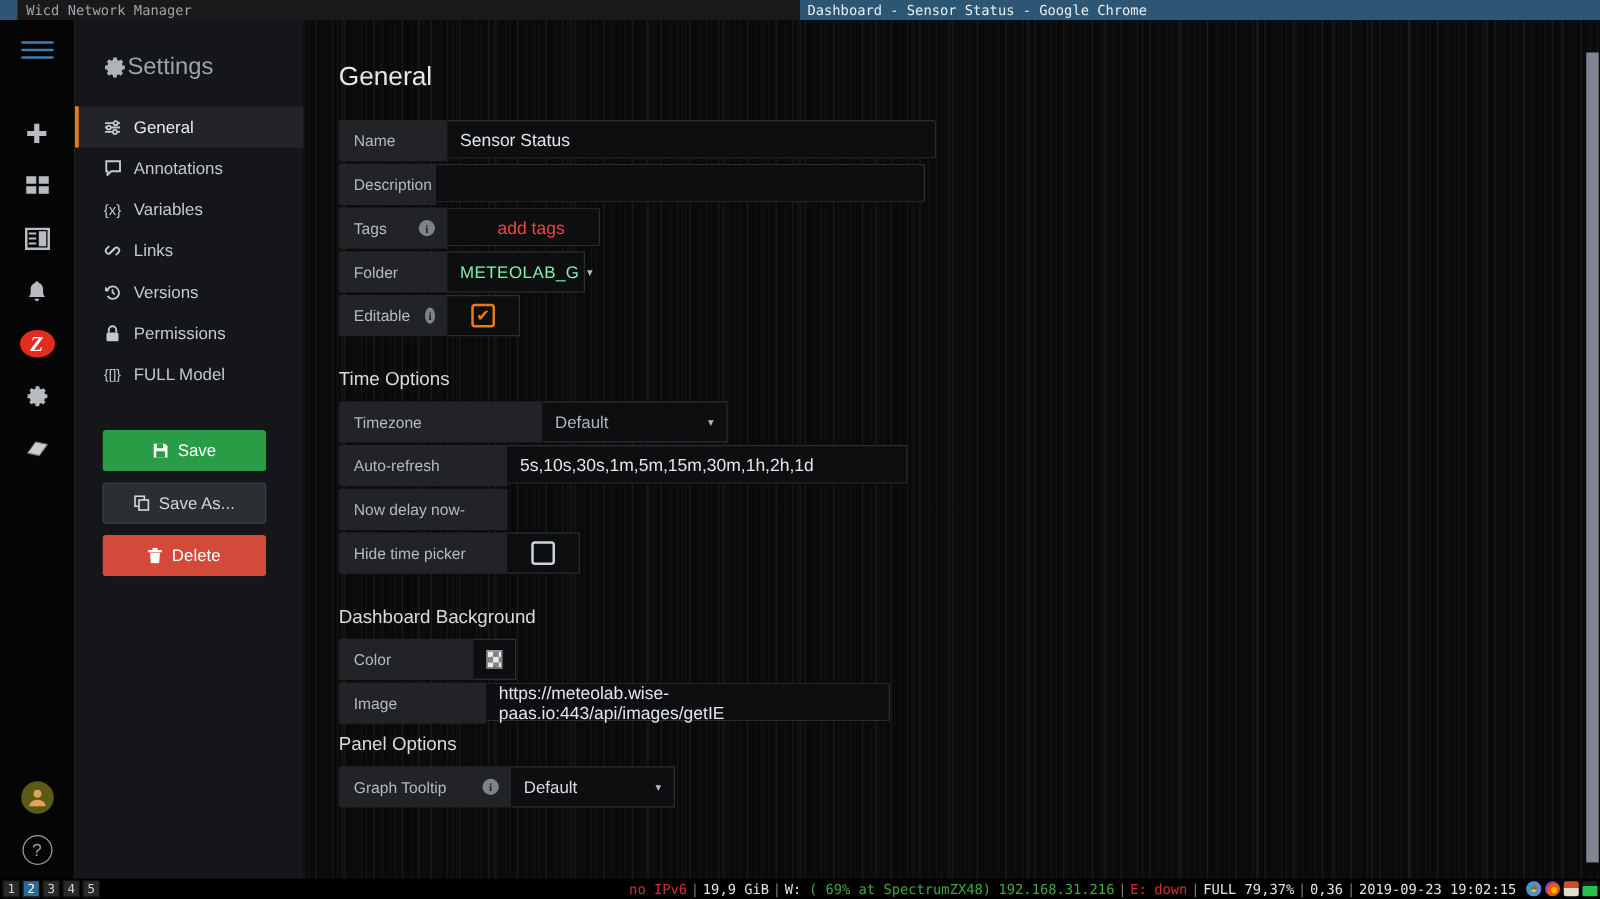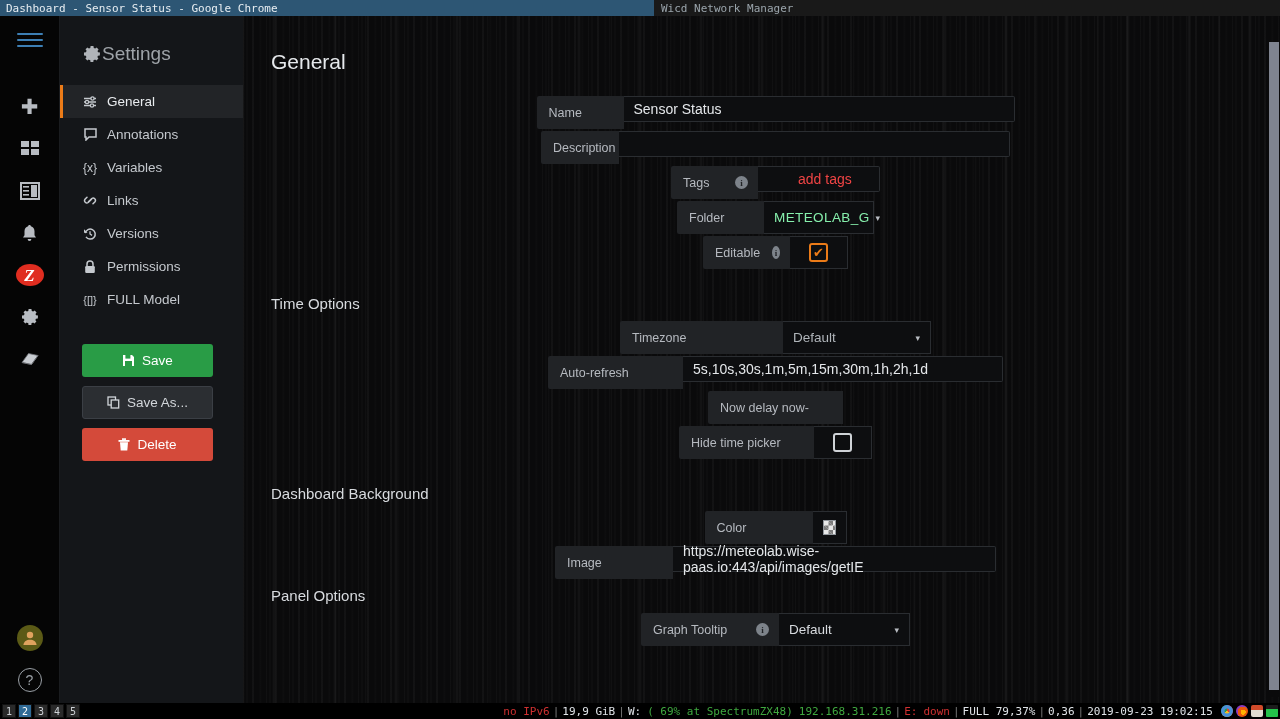--- a/index.html
+++ b/index.html
@@ -116,31 +116,31 @@
       repeating-linear-gradient(90deg,
         rgba(255,255,255,0.03) 0px, rgba(0,0,0,0) 2px,
         rgba(0,0,0,0) 29px, rgba(255,255,255,0.05) 31px,
         rgba(0,0,0,0) 33px, rgba(0,0,0,0) 61px),
       #0a0a0b;
   }
   #content-inner { padding: 34px 0 0 28px; }
   h1#page-title { font-size: 21px; font-weight: 400; color:#e6e9ec; margin-bottom: 22px;}
   h2.sec { font-size: 15px; font-weight: 400; color:#d8dbdf; margin: 26px 0 9px 0;}
 
-  .frow { display:flex; align-items:stretch; margin-bottom: 2px; justify-content: center; }
+  .frow { display:flex; align-items:stretch; margin-bottom: 2px; }
   .flabel {
     background:#212326; color:#b6bac0; font-size: 12.5px;
     display:flex; align-items:center; justify-content:space-between;
     padding: 0 10px 0 12px; height: 33px;
     border-radius: 2px 0 0 2px;
   }
   .finput {
     background:#0d0e10; border: 1px solid #2a2d31; border-left:none;
     color:#e4e7ea; font-size: 14px;
-    display:flex; align-items:center; padding: 0 10px; height:26px;
+    display:flex; align-items:center; padding: 0 10px; height:31px;
     border-radius: 0 2px 2px 0;
   }
   .finput.ph { color:#ef4444;padding-left:40px; }
   .fbox {
     background:#0d0e10; border:1px solid #2a2d31; border-left:none;
     display:flex; align-items:center; padding: 0 10px; height:33px;
   }
   .infoi {
     width:13px; height:13px; border-radius:50%;
     background:#7d838a; color:#212326;
@@ -189,26 +189,26 @@
   #statusline { margin-left:auto; display:flex; align-items:center; gap:0; padding-right:2px; white-space:nowrap;}
   .st { padding: 0 3px; }
   .sep { color:#777; }
   .tray { display:flex; align-items:center; gap:3px; margin-left:5px; }
   .tr { width:12px; height:12px; border-radius:50%; }
 </style>
 </head>
 <body>
 
 <div id="wm-titlebar">
-  <div class="wm-win active">
-    <span>Dashboard - Sensor Status - Google Chrome</span>
-  </div>
   <div class="wm-win inactive">
     <span class="wm-tag"></span>
     <span>Wicd Network Manager</span>
+  </div>
+  <div class="wm-win active">
+    <span>Dashboard - Sensor Status - Google Chrome</span>
   </div>
 </div>
 
 <div id="app">
 
   <div id="rail">
     <div class="rail-btn" style="height:48px">
       <span class="burger">
           <i></i>
           <i></i>

